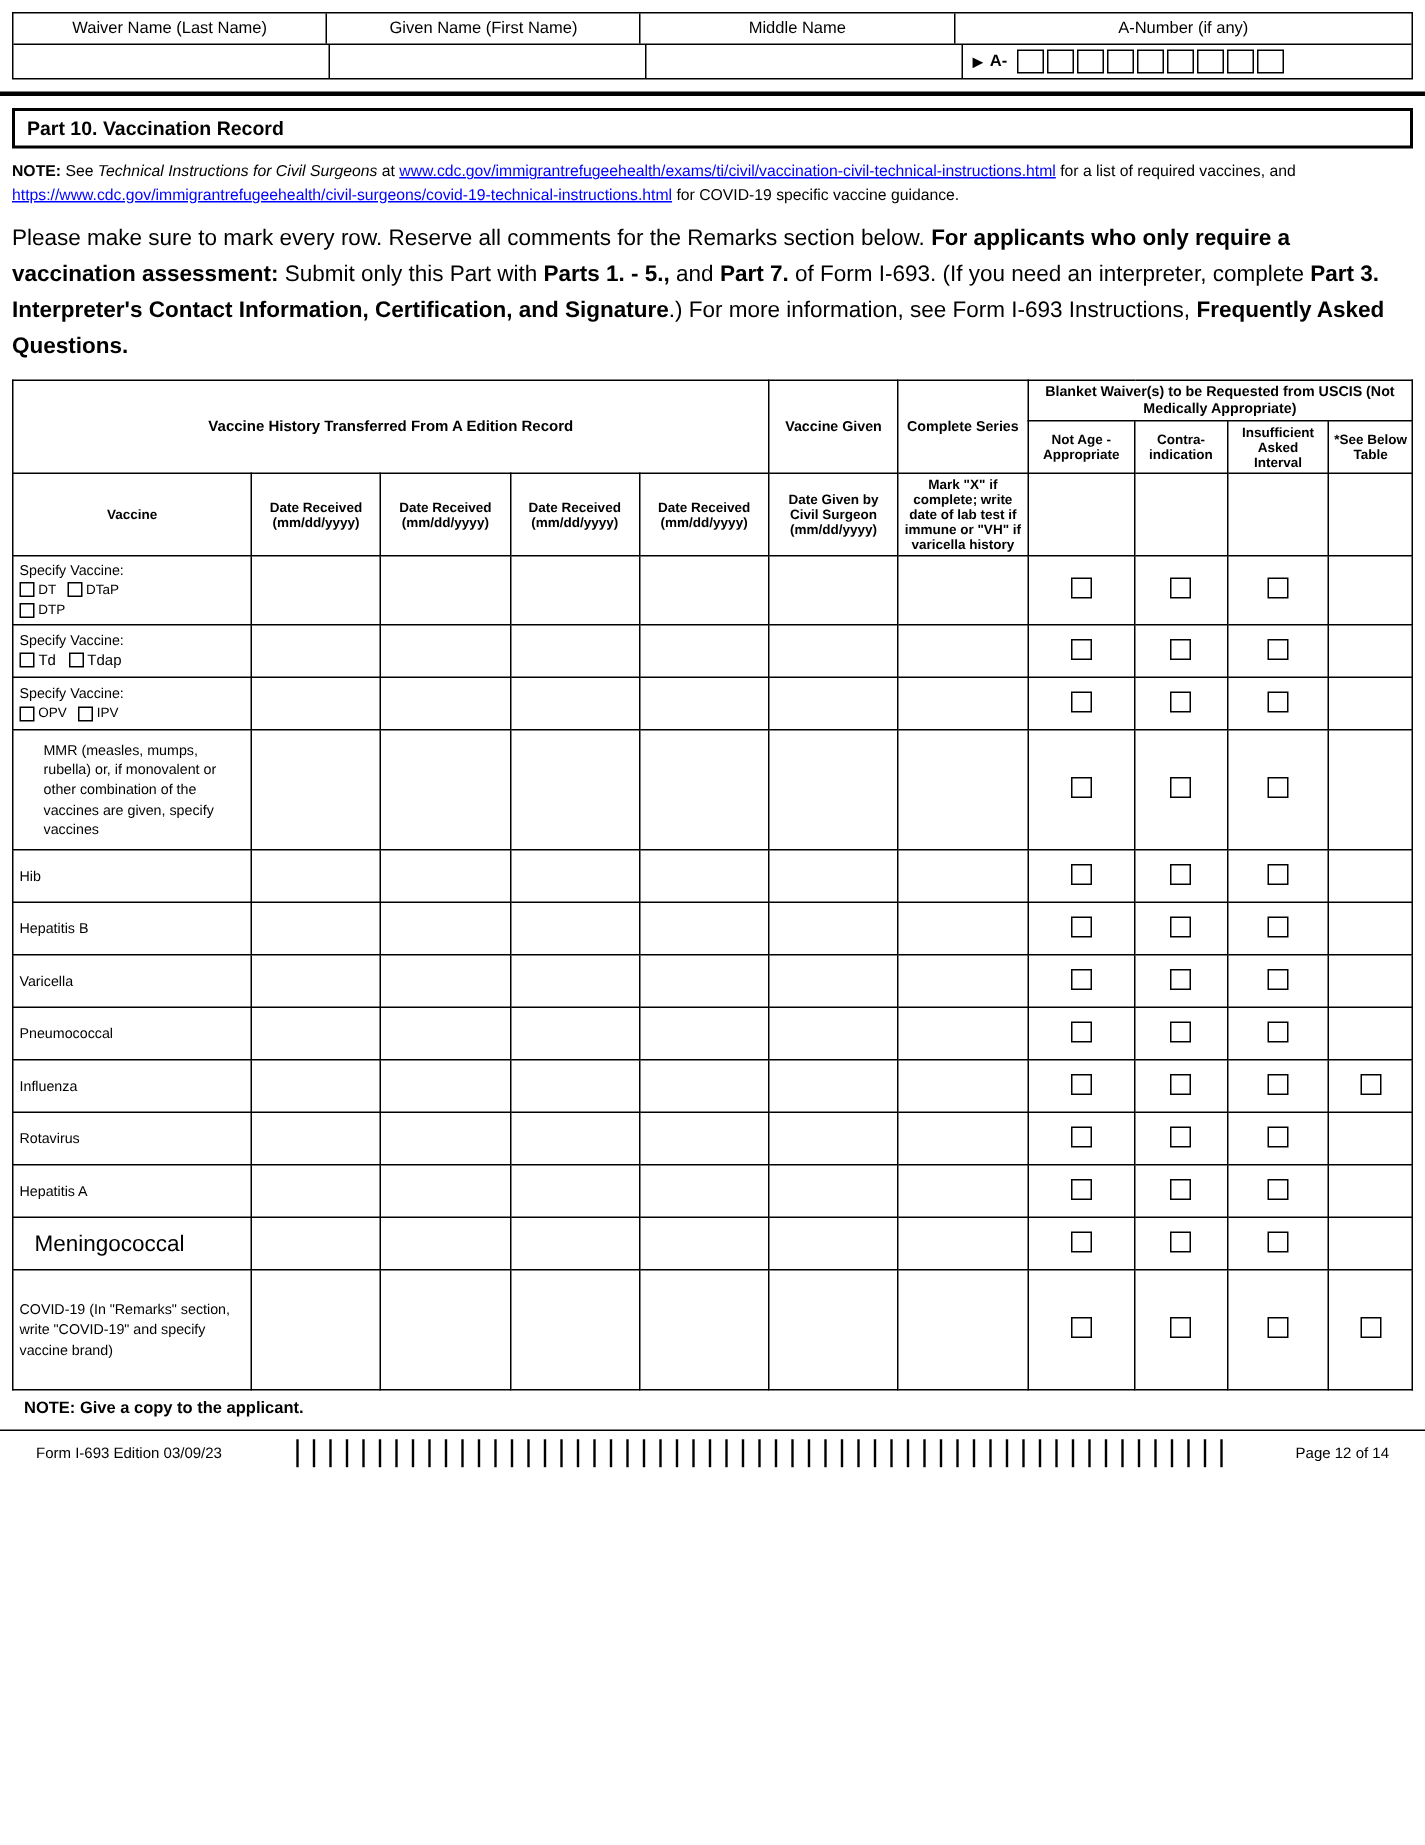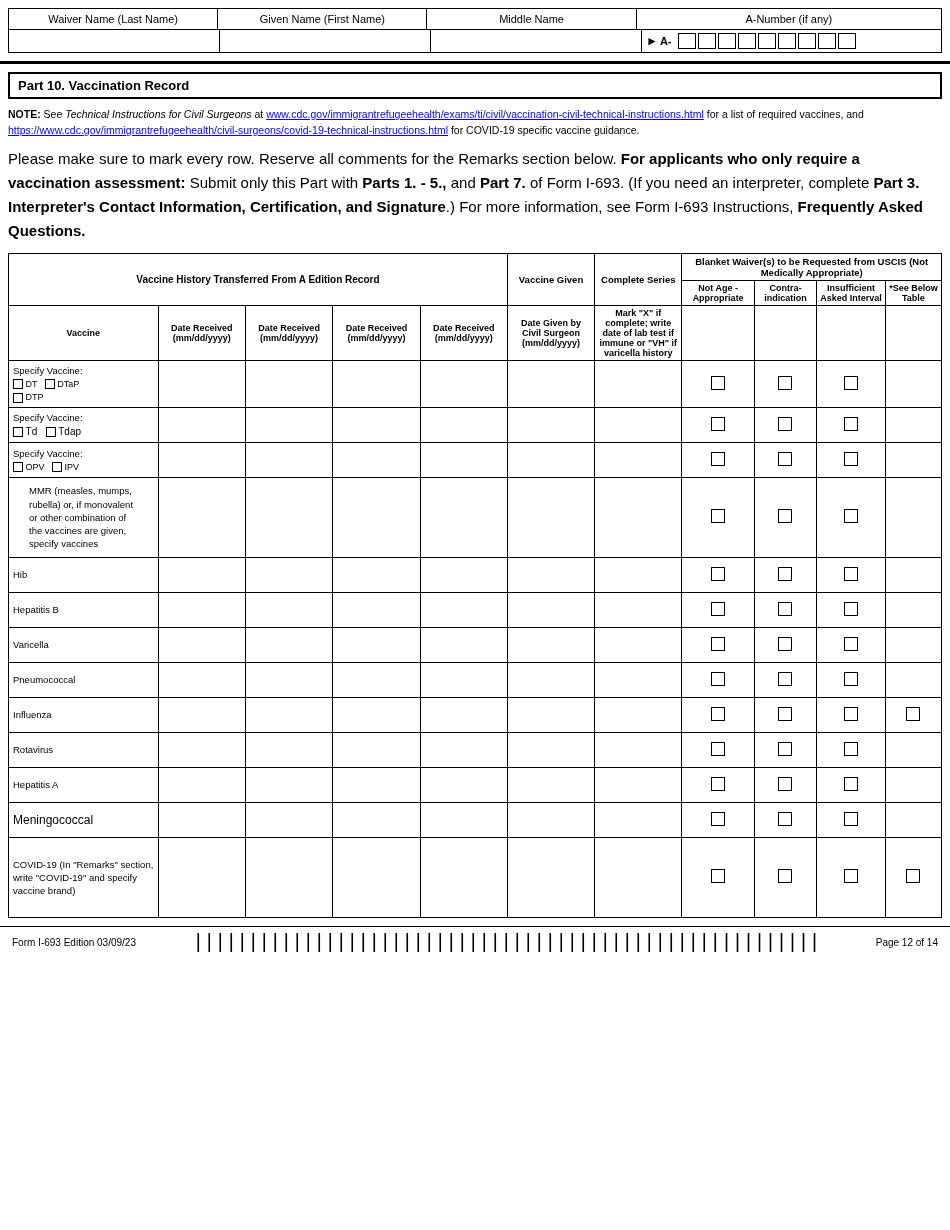--- a/index.html
+++ b/index.html
@@ -22,21 +22,21 @@
     .note-text a { color: #00f; }
     .bold { font-weight: bold; }
     .italic { font-style: italic; }
 
     .instructions { font-size: 15px; margin-bottom: 10px; line-height: 1.6; }
 
     
     .vax-table { width: 100%; border-collapse: collapse; font-size: 9.5px; }
     .vax-table th, .vax-table td { border: 1px solid #000; padding: 2px 3px; vertical-align: middle; text-align: center; }
 
-    .footer { display: flex; justify-content: space-between; align-items: center; padding: 4px 12px; border-top: 1px solid #000; margin-top: 4px; font-size: 10px; }
+    .footer { display: flex; justify-content: space-between; align-items: center; padding: 4px 24px; border-top: 1px solid #000; margin-top: 4px; font-size: 10px; }
     .barcode { font-family: 'Courier New', monospace; font-size: 20px; letter-spacing: -1px; }
 
     .note-bottom { font-size: 11px; font-weight: bold; margin: 6px 8px; }
 
     .divider { height: 3px; background: #000; margin: 6px 0; }
   </style>
 </head>
 <body>
 
 <div class="top-header">
@@ -260,21 +260,21 @@
           <td style="min-height: 30px; height: 35px;">&nbsp;</td>
           <td style="min-height: 30px; height: 35px;">&nbsp;</td>
           <td>&nbsp;</td>
           <td>&nbsp;</td>
           <td style="text-align: center;"><span style="display:inline-block;width:14px;height:14px;border:1px solid #000;"></span></td>
           <td style="text-align: center;"><span style="display:inline-block;width:14px;height:14px;border:1px solid #000;"></span></td>
           <td style="text-align: center;"><span style="display:inline-block;width:14px;height:14px;border:1px solid #000;"></span></td>
           <td style="text-align: center;">&nbsp;</td>
         </tr>
         <tr>
-          <td style="text-align: left; font-size: 12px; padding: 3px 4px; line-height: 1.4;">Meningococcal</td>
+          <td style="text-align: left; font-size: 15px; padding: 3px 14px; line-height: 1.4;">Meningococcal</td>
           <td style="min-height: 30px; height: 35px;">&nbsp;</td>
           <td style="min-height: 30px; height: 35px;">&nbsp;</td>
           <td style="min-height: 30px; height: 35px;">&nbsp;</td>
           <td style="min-height: 30px; height: 35px;">&nbsp;</td>
           <td>&nbsp;</td>
           <td>&nbsp;</td>
           <td style="text-align: center;"><span style="display:inline-block;width:14px;height:14px;border:1px solid #000;"></span></td>
           <td style="text-align: center;"><span style="display:inline-block;width:14px;height:14px;border:1px solid #000;"></span></td>
           <td style="text-align: center;"><span style="display:inline-block;width:14px;height:14px;border:1px solid #000;"></span></td>
           <td style="text-align: center;">&nbsp;</td>
@@ -288,19 +288,20 @@
           <td>&nbsp;</td>
           <td>&nbsp;</td>
           <td style="text-align: center;"><span style="display:inline-block;width:14px;height:14px;border:1px solid #000;"></span></td>
           <td style="text-align: center;"><span style="display:inline-block;width:14px;height:14px;border:1px solid #000;"></span></td>
           <td style="text-align: center;"><span style="display:inline-block;width:14px;height:14px;border:1px solid #000;"></span></td>
           <td style="text-align: center;"><span style="display:inline-block;width:14px;height:14px;border:1px solid #000;"></span></td>
         </tr>
       </tbody>
   </table>
 
+  <div class="note-bottom">NOTE:  Give a copy to the applicant.</div>
 </div>
 
 <div class="footer">
   <span>Form I-693  Edition  03/09/23</span>
   <span class="barcode">|||||||||||||||||||||||||||||||||||||||||||||||||||||||||</span>
   <span>Page 12 of 14</span>
 </div>
 
 </body></html>

